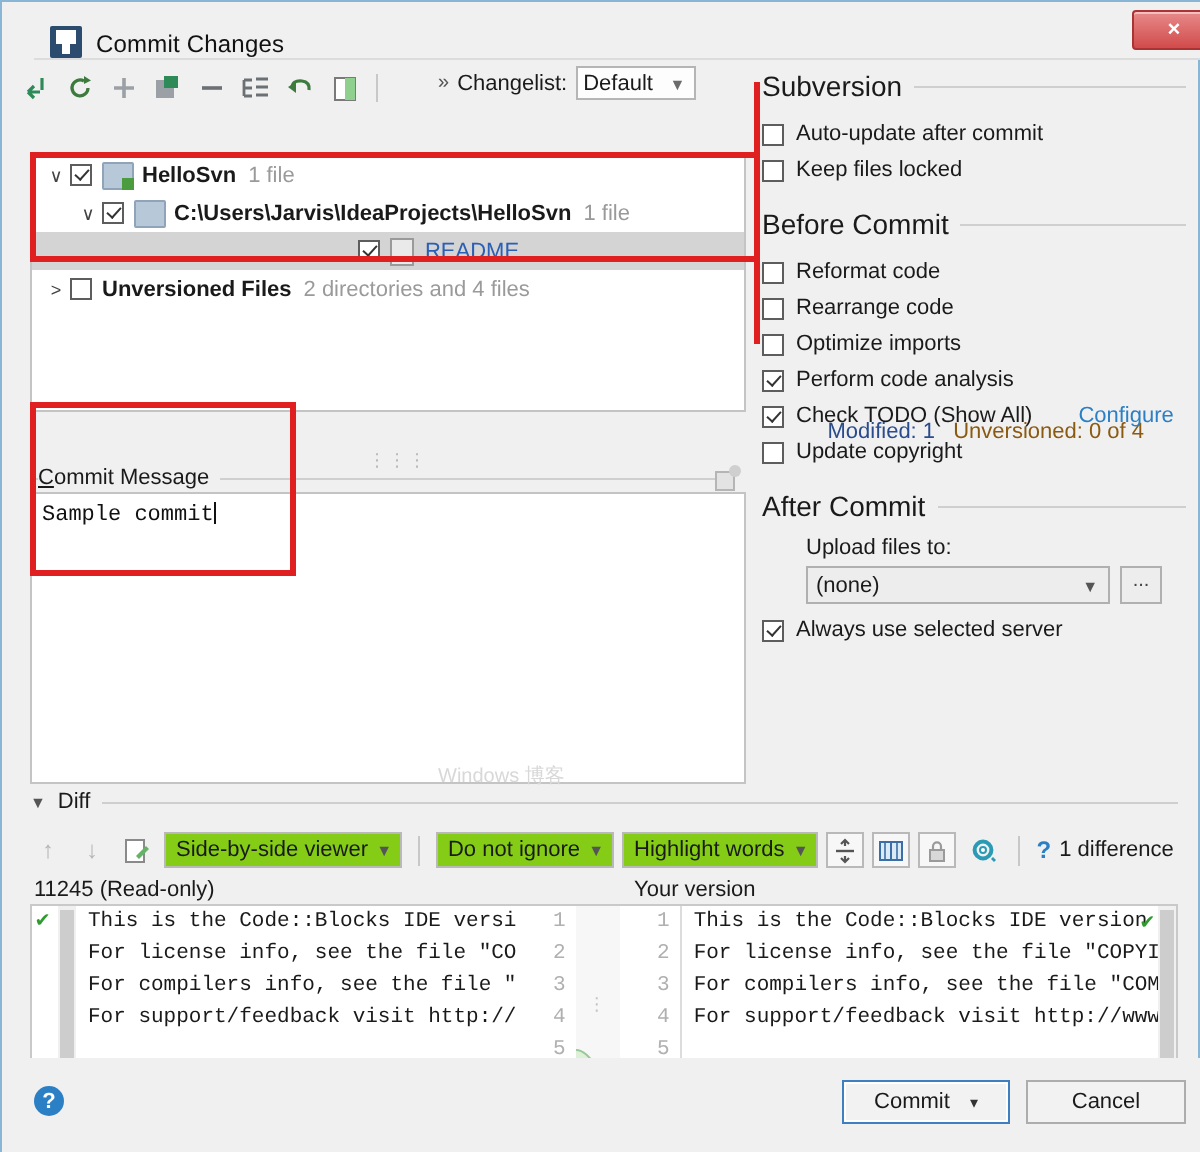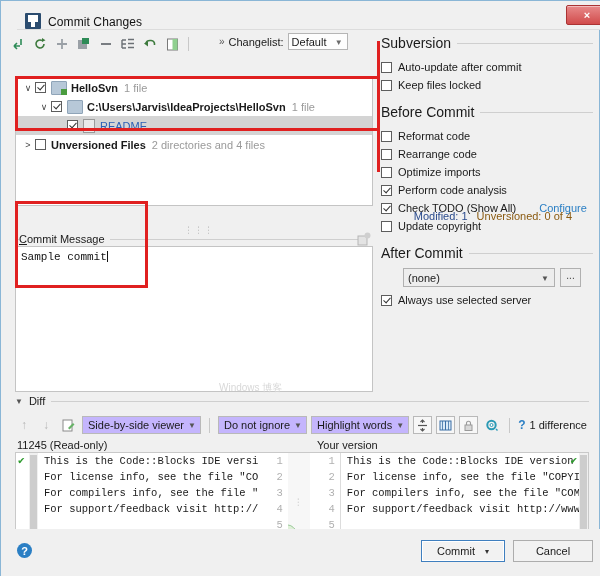--- a/index.html
+++ b/index.html
@@ -110,21 +110,21 @@
     width: 358px; height: 129px;
     background: #ffffff;
     border: 1px solid #c4c4c4;
     box-sizing: border-box;
     overflow: hidden;
   }
   .tree-row {
     height: 19px; display: flex; align-items: center;
     font-size: 11px; white-space: nowrap;
   }
-  .tree-row.selected { background: #d4d4d4; }
+  .tree-row.selected { background: #d4d4d4; justify-content: center; }
   .twisty {
     width: 14px; text-align: center; color: #444; font-size: 9px;
     flex: 0 0 auto;
   }
   .cb {
     width: 11px; height: 11px; box-sizing: border-box;
     border: 1px solid #5d5d5d; background: #fff;
     margin-right: 5px; flex: 0 0 auto;
     position: relative;
   }
@@ -242,21 +242,21 @@
   }
   .diff-header .rule { flex: 1; height: 1px; background: #cfcfcf; }
   .diff-toolbar {
     position: absolute; left: 14px; top: 384px;
     width: 576px; height: 24px;
     display: flex; align-items: center; gap: 4px;
   }
   .arrow-btn { width: 18px; text-align: center; color: #b7b7b7; font-size: 12px; }
   .dt-combo {
     height: 18px; box-sizing: border-box;
-    background: #c4b5fd; border: 1px solid #b9b9b9;
+    background: #84cc16; border: 1px solid #b9b9b9;
     display: flex; align-items: center; padding: 0 16px 0 5px;
     font-size: 11px; position: relative; white-space: nowrap;
   }
   .dt-combo .caret { position: absolute; right: 4px; top: 4px; color: #555; font-size: 8px; }
   .dt-btn {
     width: 19px; height: 18px; box-sizing: border-box;
     border: 1px solid #b9b9b9; background: #f7f7f7;
     display: flex; align-items: center; justify-content: center;
     font-size: 10px; color: #3b6ea5;
   }
@@ -519,20 +519,21 @@
           <span class="cb"></span>
           <span class="opt-label">Update copyright</span>
         </div>
       </div>
 
       <div class="grp">
         <div class="grp-title">
           <span>After Commit</span>
           <span class="rule"></span>
         </div>
+        <div class="upload-label">Upload files to:</div>
         <div class="upload-row">
           <span class="upload-combo">
             <span>(none)</span>
             <span class="caret">▼</span>
           </span>
           <span class="ellipsis-btn">...</span>
         </div>
         <div class="opt-row" style="margin-top:4px;">
           <span class="cb checked"></span>
           <span class="opt-label">Always use selected server</span>

